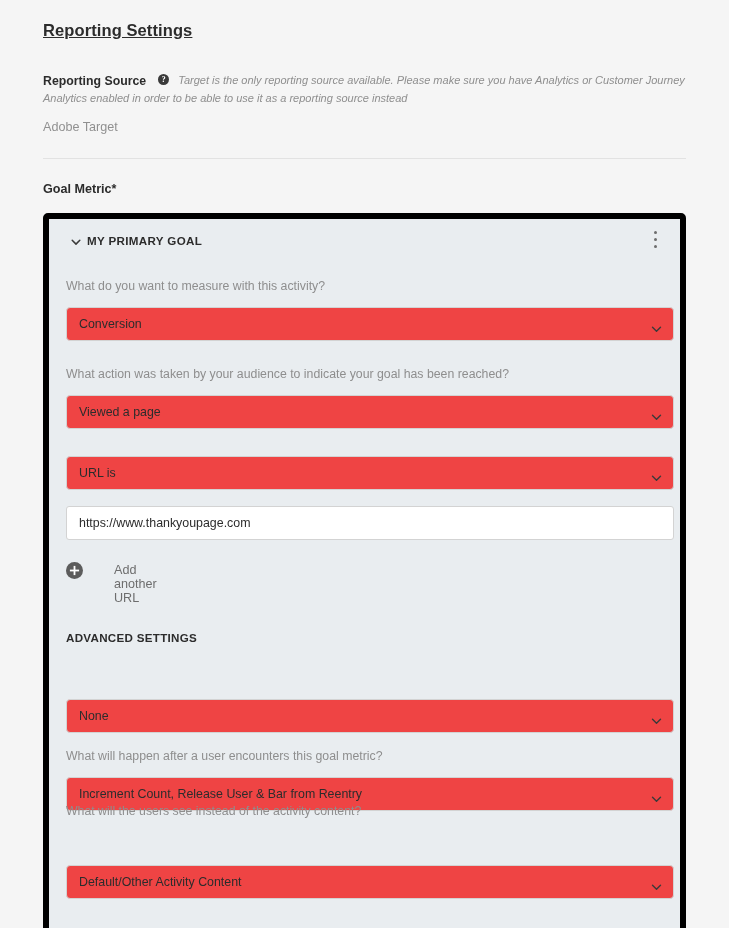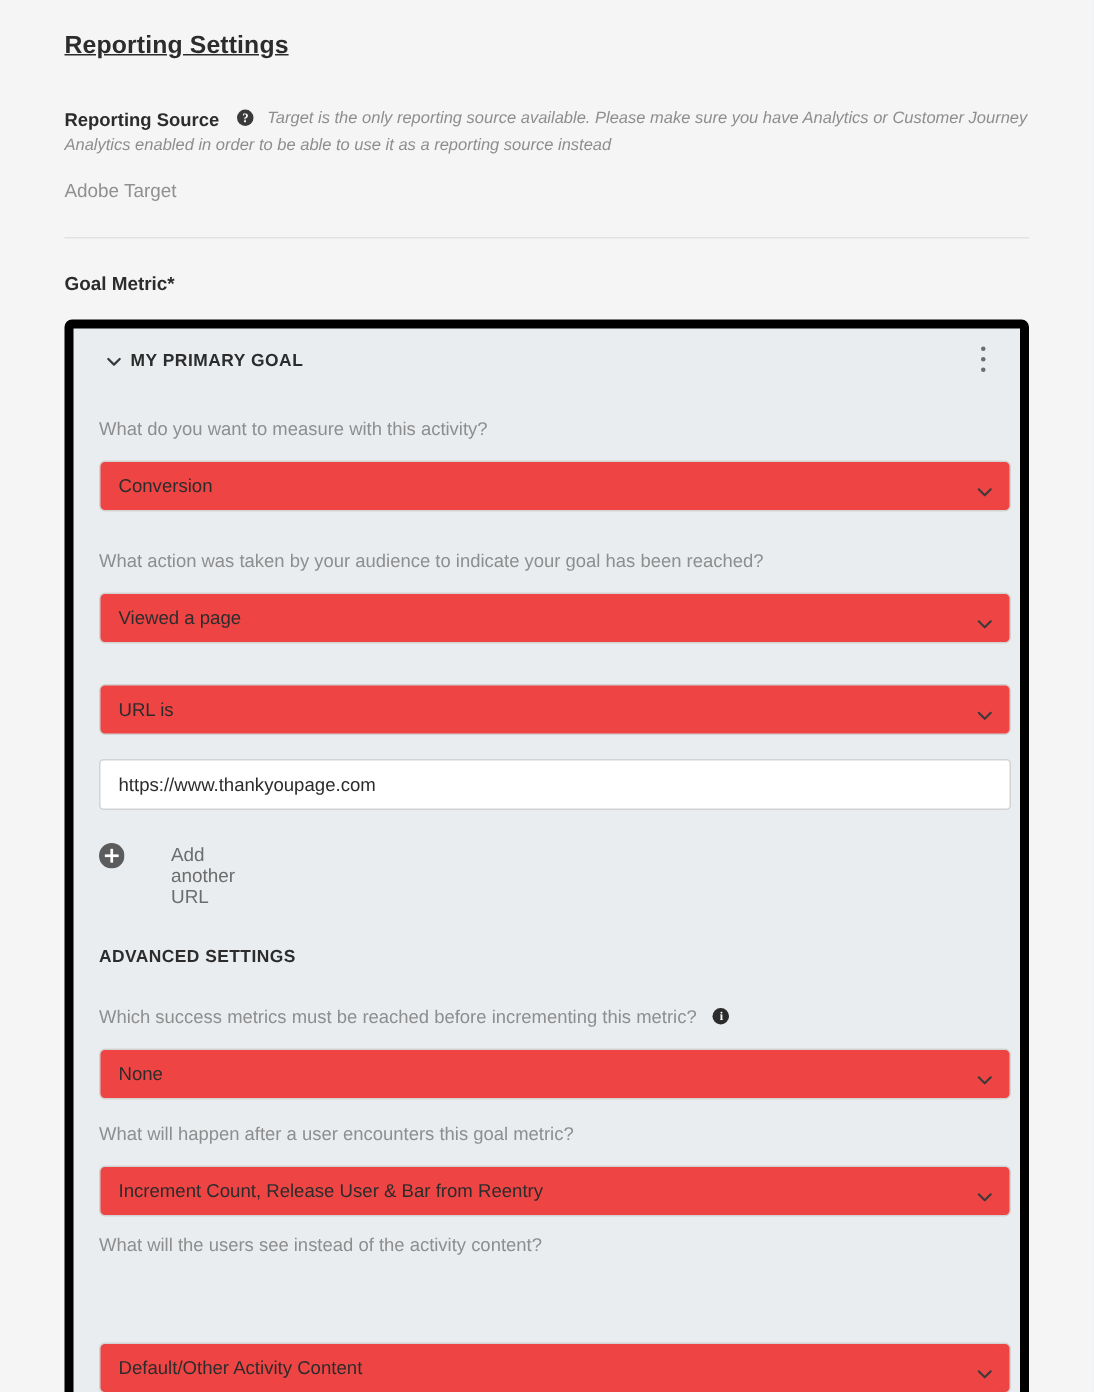--- a/index.html
+++ b/index.html
@@ -327,44 +327,41 @@
           <circle cx="8.5" cy="8.5" r="8.5" fill="#5c5c5c"></circle>
           <rect x="7.6" y="3.9" width="1.8" height="9.2" fill="#ffffff"></rect>
           <rect x="3.9" y="7.6" width="9.2" height="1.8" fill="#ffffff"></rect>
         </svg>
       </span>
       <span class="add-url-label">Add another URL</span>
     </div>
 
     <div class="field-label dark" style="top:412px;">ADVANCED SETTINGS</div>
 
-    <div class="field-label" style="top:452px;">
-      <span>Which success metrics must be reached before incrementing this metric?</span><span class="info-icon">i</span>
-    </div>
     <div class="select-box" style="top:480px;">
       <span class="val">None</span>
       <span class="chev">
         <svg width="11" height="9" viewBox="0 0 11 9">
           <path d="M1.5 2.2 L5.5 6.2 L9.5 2.2" stroke="#3a3a3a" stroke-width="1.4" fill="none" stroke-linecap="round" stroke-linejoin="round"></path>
         </svg>
       </span>
     </div>
 
     <div class="field-label" style="top:530px;">What will happen after a user encounters this goal metric?</div>
     <div class="select-box" style="top:558px;padding-left:37px;">
       <span class="val">Increment Count, Release User &amp; Bar from Reentry</span>
       <span class="chev">
         <svg width="11" height="9" viewBox="0 0 11 9">
           <path d="M1.5 2.2 L5.5 6.2 L9.5 2.2" stroke="#3a3a3a" stroke-width="1.4" fill="none" stroke-linecap="round" stroke-linejoin="round"></path>
         </svg>
       </span>
     </div>
 
-    <div class="field-label" style="top:604px;">What will the users see instead of the activity content?</div>
-    <div class="select-box" style="top:676px;">
+    <div class="field-label" style="top:585px;">What will the users see instead of the activity content?</div>
+    <div class="select-box" style="top:646px;">
       <span class="val">Default/Other Activity Content</span>
       <span class="chev">
         <svg width="11" height="9" viewBox="0 0 11 9">
           <path d="M1.5 2.2 L5.5 6.2 L9.5 2.2" stroke="#3a3a3a" stroke-width="1.4" fill="none" stroke-linecap="round" stroke-linejoin="round"></path>
         </svg>
       </span>
     </div>
 
   </div>
 </div>

